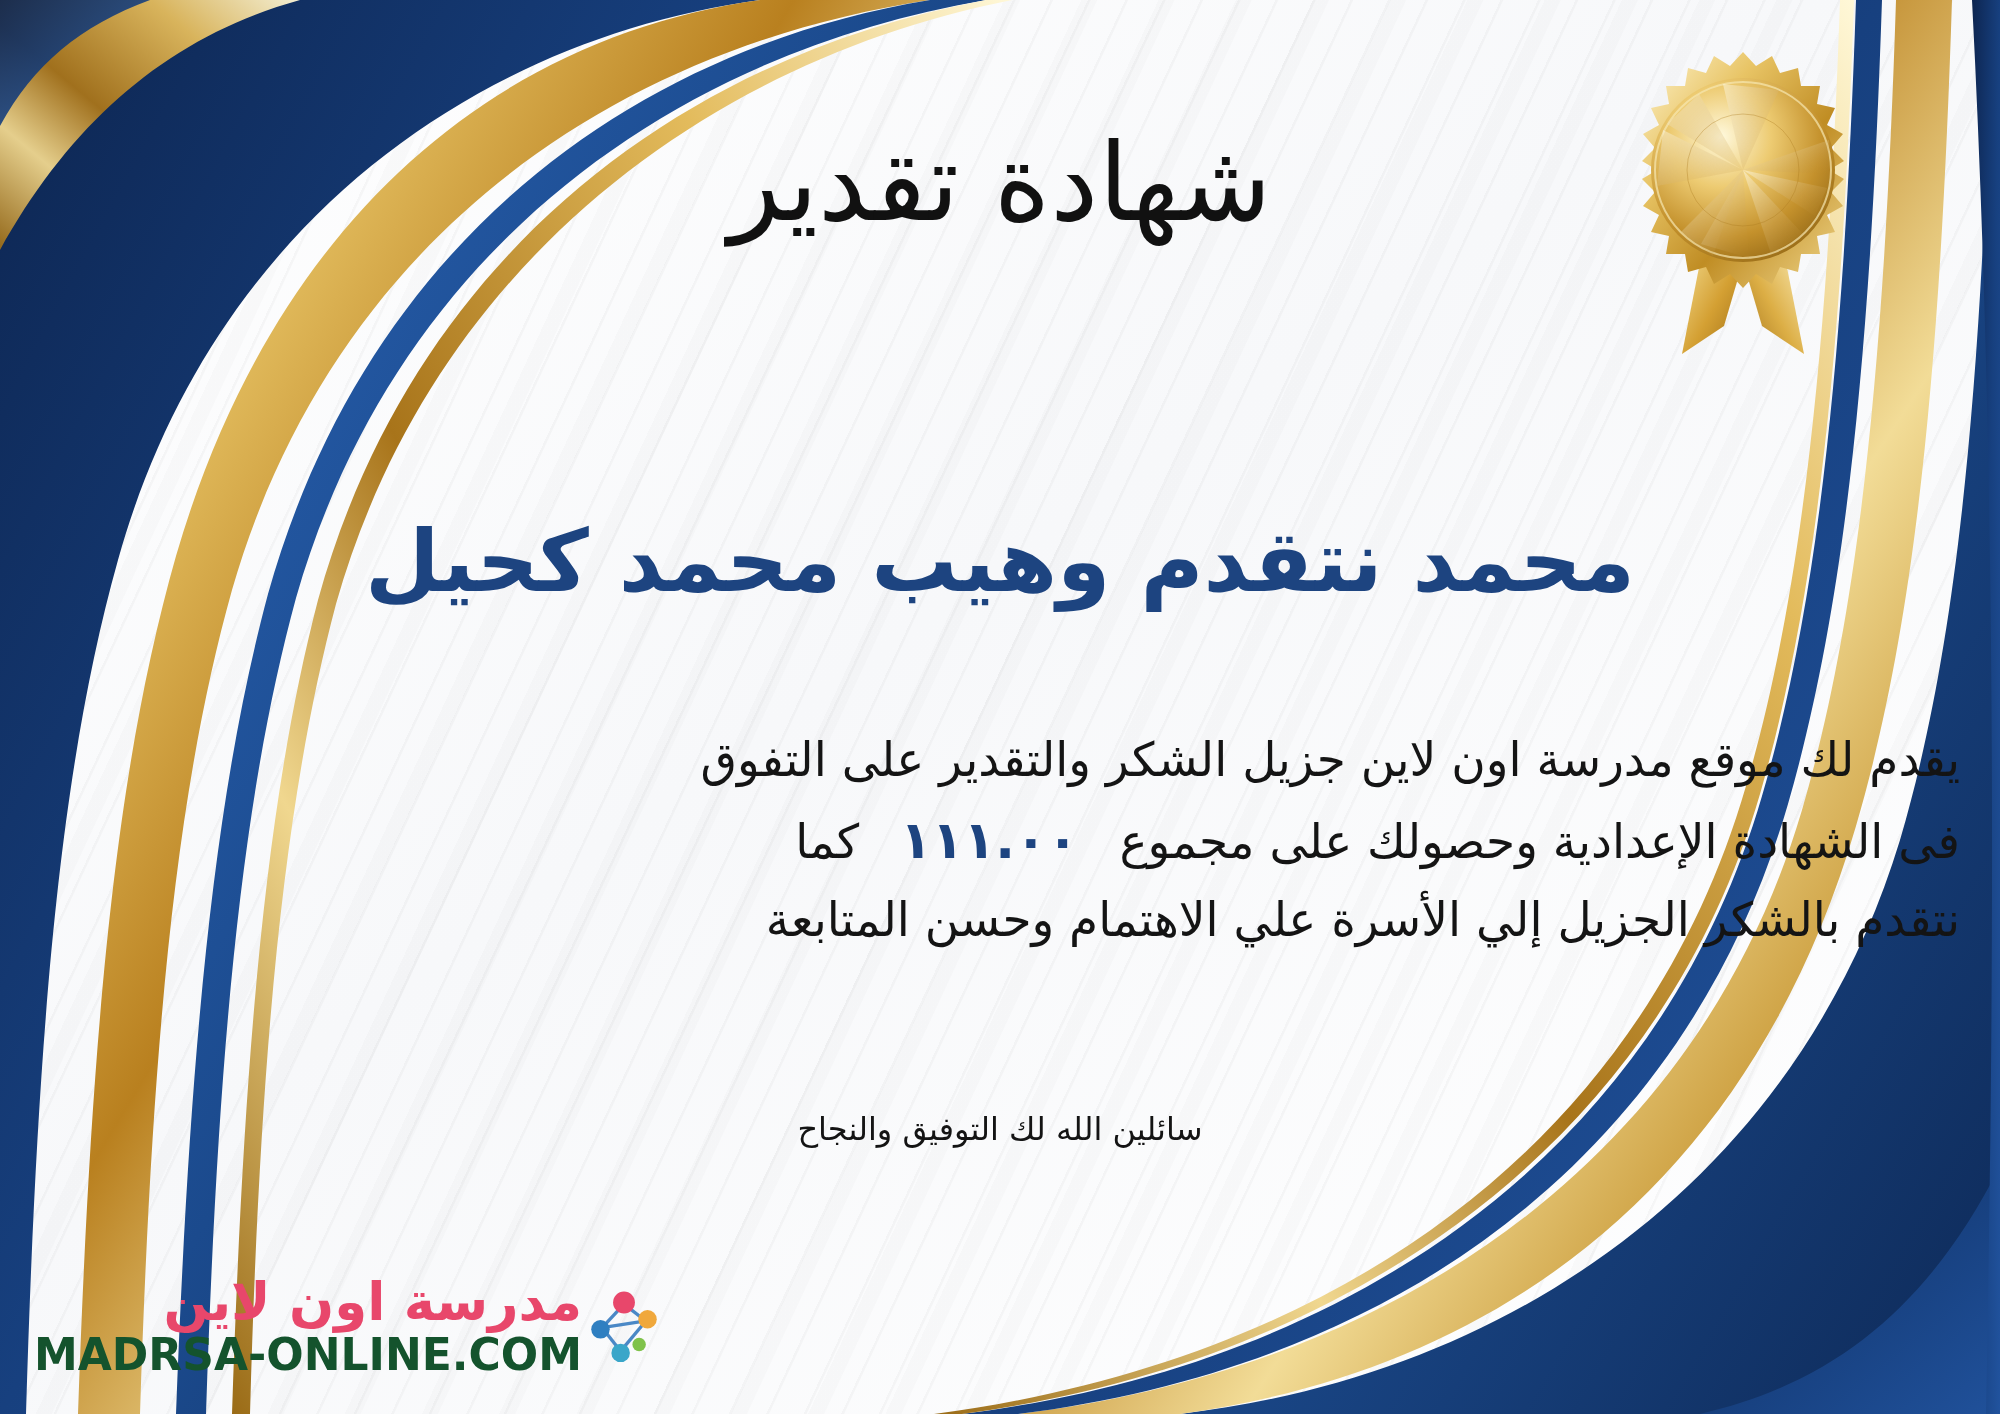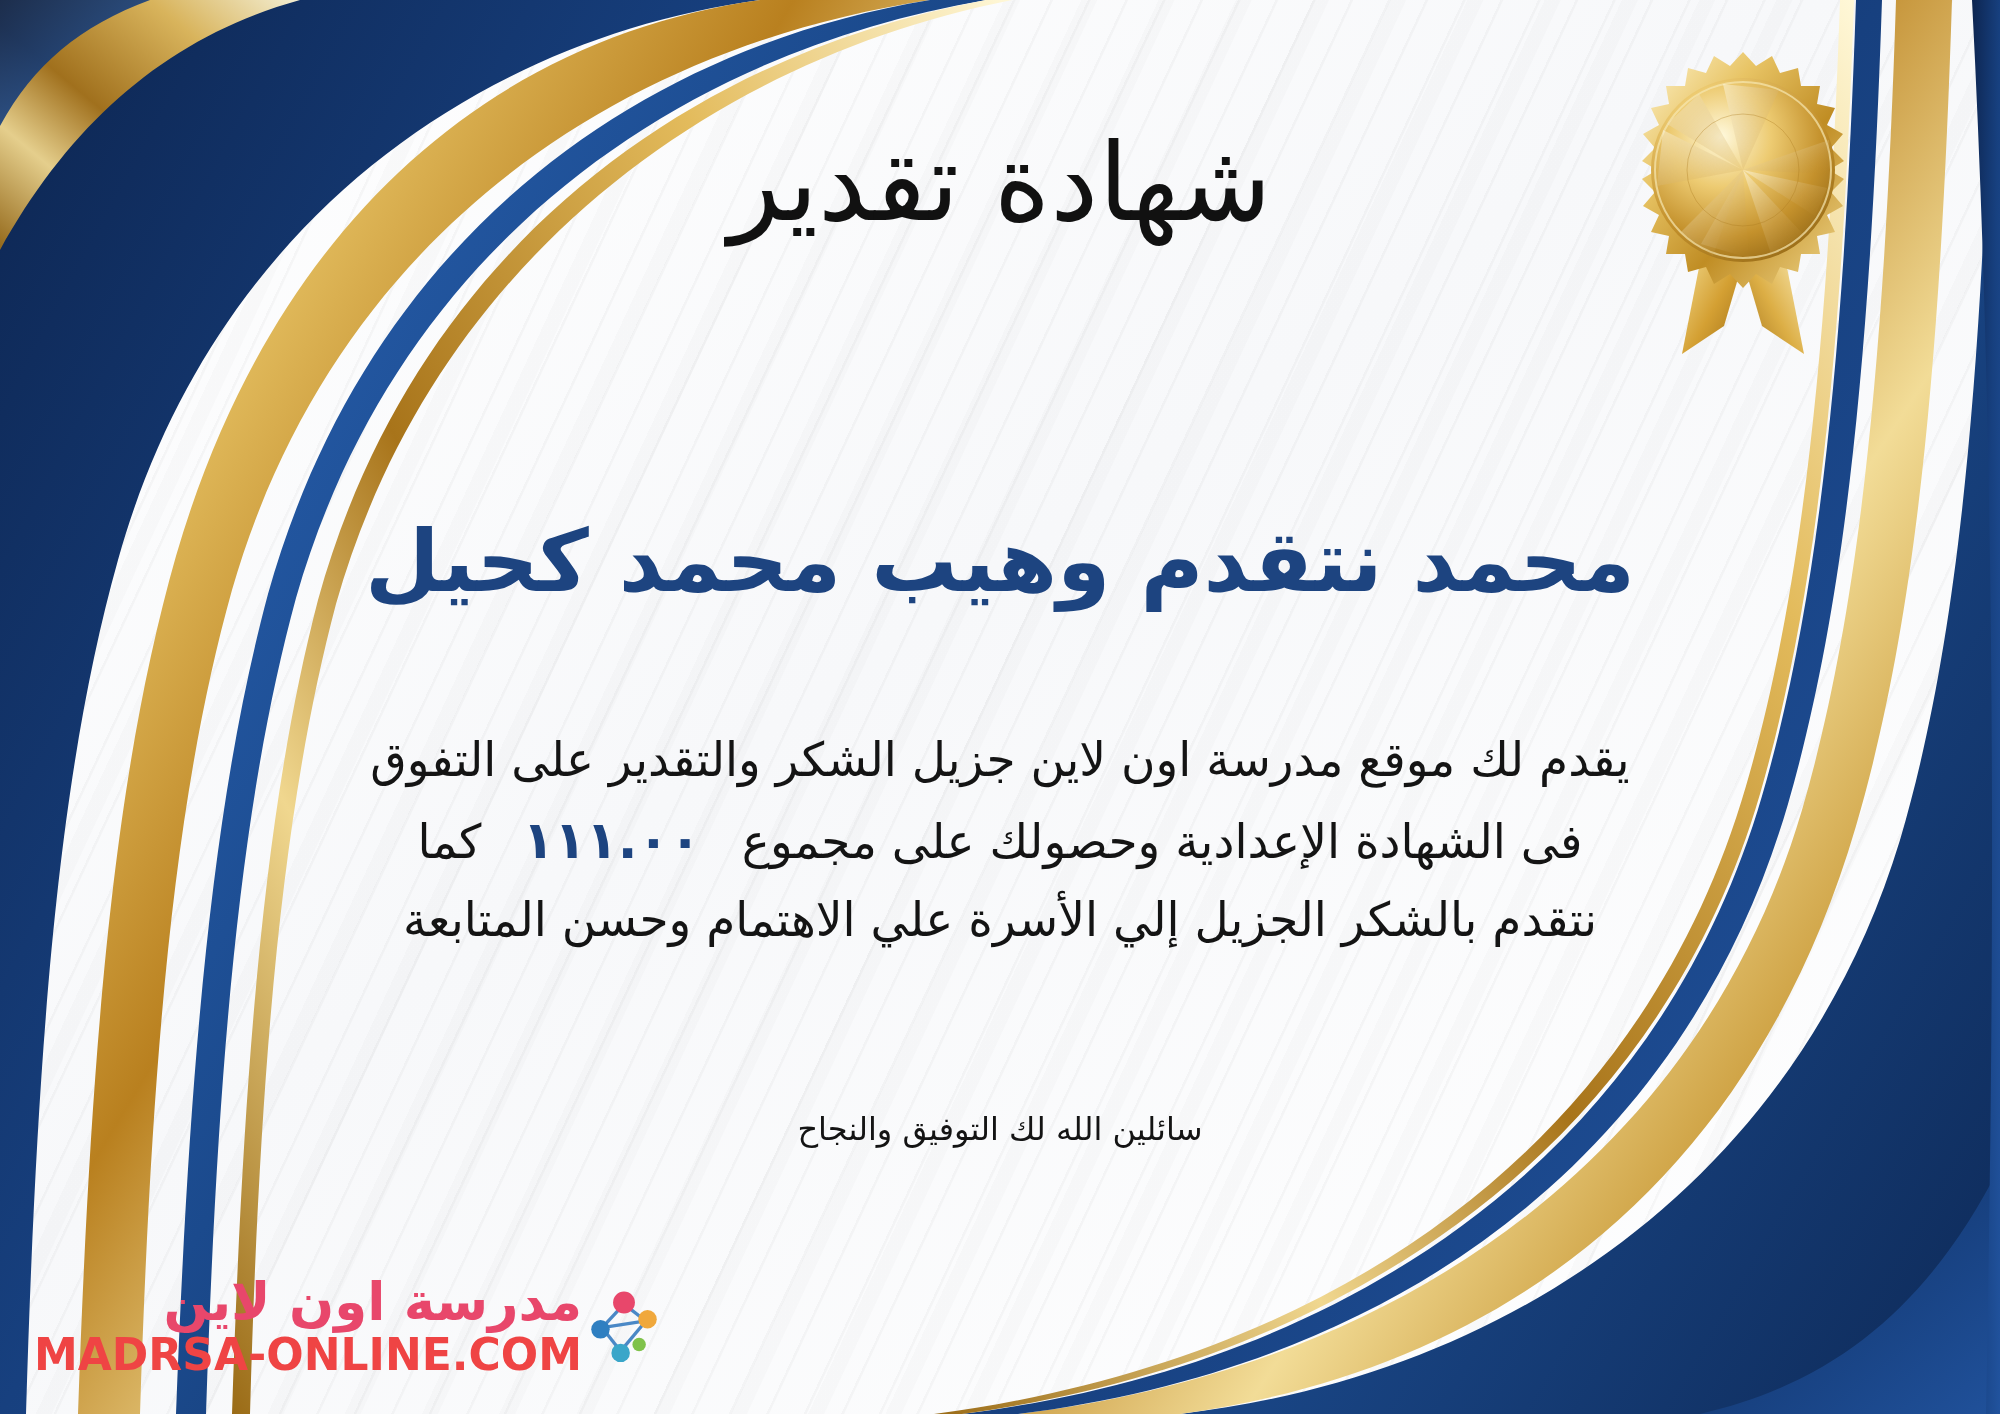--- a/index.html
+++ b/index.html
@@ -46,21 +46,20 @@
 
   .student-name{
     position:absolute;top:512px;left:0;right:0;
     text-align:center;
     font-size:86px;line-height:1.15;
     font-weight:bold;color:#1d4480;
   }
 
   .body-block{
     position:absolute;top:722px;left:40px;right:40px;
-    text-align:center;
     font-size:47px;line-height:1.62;
     color:#141414;font-weight:400;
   }
   .body-line{display:block;white-space:nowrap;}
   .score{
     color:#1d4480;font-weight:bold;font-size:52px;
     padding:0 26px;letter-spacing:2px;
   }
 
   .closing{
@@ -73,21 +72,21 @@
   .brand{
     position:absolute;left:34px;bottom:36px;
     display:flex;flex-direction:row-reverse;align-items:center;gap:0;
   }
   .brand-text{display:flex;flex-direction:column;align-items:flex-start;}
   .brand-ar{
     font-size:53px;font-weight:bold;color:#e8476b;line-height:1.0;
     letter-spacing:0px;
   }
   .brand-url{
-    font-size:44px;font-weight:bold;color:#ef4444;line-height:1.05;
+    font-size:44px;font-weight:bold;color:#14532d;line-height:1.05;
     direction:ltr;letter-spacing:0px;margin-top:4px;
   }
   .brand-mark{width:84px;height:84px;flex:0 0 84px;}
 
   
   .seal{position:absolute;right:122px;top:42px;width:270px;height:320px;}
 </style>
 </head>
 <body>
 

